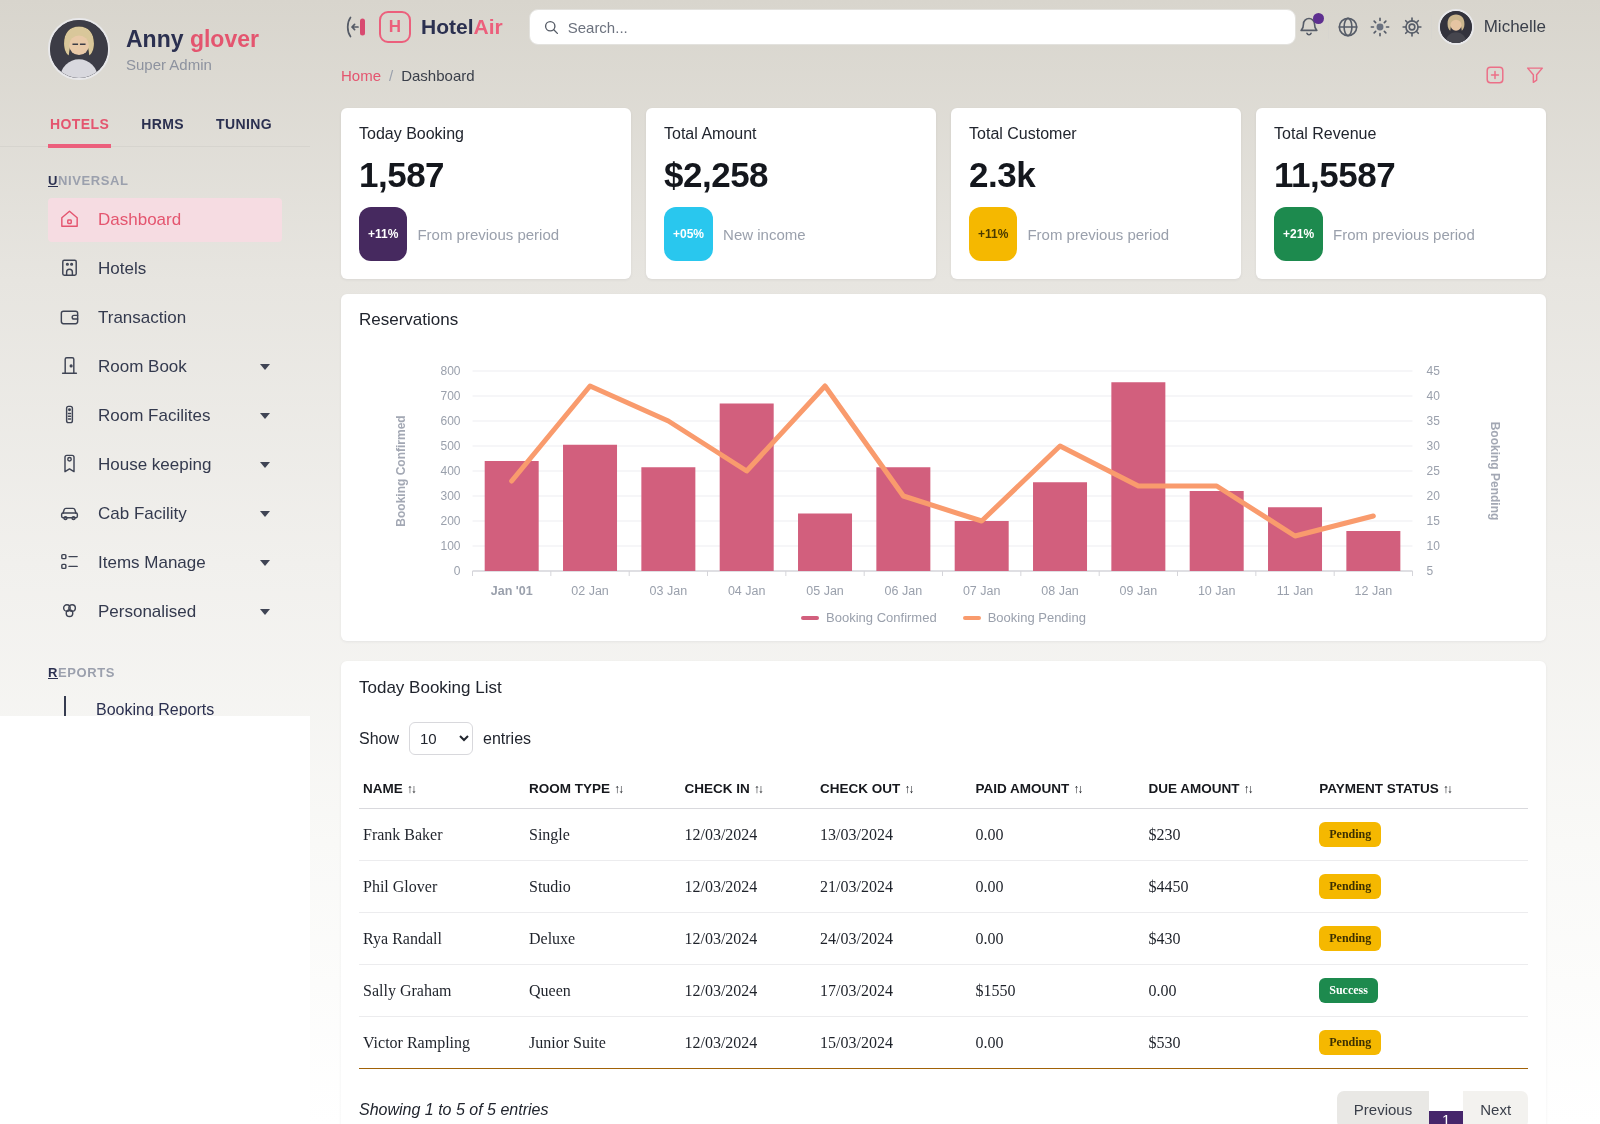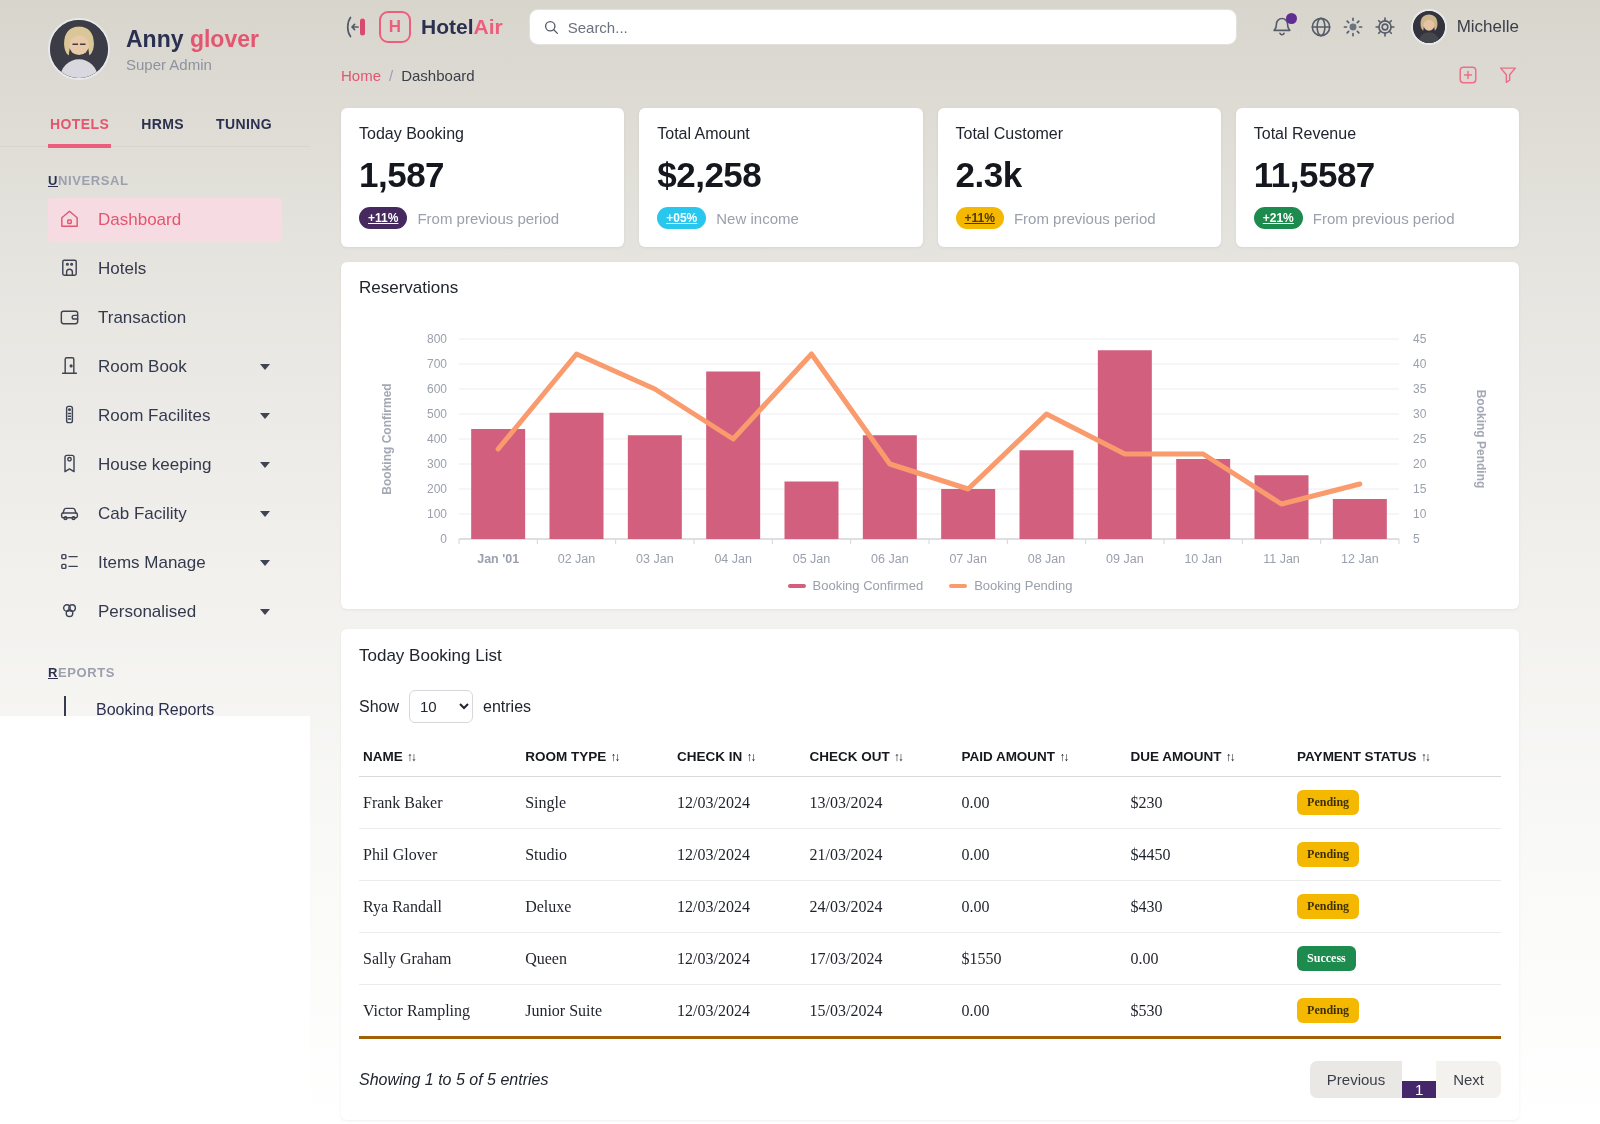--- a/index.html
+++ b/index.html
@@ -32,21 +32,21 @@
   .submenu { margin:6px 0 0 64px; border-left:2px solid #363c50; }
   .submenu-item { font-size:16px; color:#2b3050; padding:5px 0 5px 30px; cursor:pointer; }
 
   
   .main { flex:1; padding:0 81px 0 31px; }
   .topbar { height:54px; display:flex; align-items:center; }
   .collapse-btn { width:28px; height:28px; cursor:pointer; }
   .logo-box { width:32px; height:32px; border:2px solid #ec5f7c; border-radius:9px; display:grid; place-items:center; color:#ec5f7c; font-weight:700; font-size:17px; margin-left:10px; cursor:pointer; }
   .brand { font-size:21px; font-weight:700; margin-left:10px; }
   .brand .b1 { color:#2b3050; } .brand .b2 { color:#ec5f7c; }
-  .searchbox { margin-left:26px; width:708px; height:36px; background:#fff; border:1px solid #e3e2de; border-radius:9px; display:flex; align-items:center; padding:0 12px; gap:8px; }
+  .searchbox { margin-left:26px; width:767px; height:36px; background:#fff; border:1px solid #e3e2de; border-radius:9px; display:flex; align-items:center; padding:0 12px; gap:8px; }
   .searchbox svg { width:18px; height:18px; stroke:#555b66; stroke-width:1.8; fill:none; stroke-linecap:round; }
   .searchbox input { border:none; outline:none; flex:1; font-size:15px; color:#3a3f4a; background:transparent; font-family:inherit; }
   .searchbox input::placeholder { color:#6c727e; }
   .top-icons { margin-left:auto; display:flex; align-items:center; gap:6px; }
   .tico { position:relative; width:26px; height:26px; cursor:pointer; }
   .tico svg { width:26px; height:26px; stroke:#565c68; stroke-width:1.5; fill:none; stroke-linecap:round; stroke-linejoin:round; }
   .tico .dot { position:absolute; top:-1px; right:-2px; width:11px; height:11px; border-radius:50%; background:#5e2f90; }
   .vsep { width:1px; height:24px; background:#d7d5cf; }
   .user-chip { display:flex; align-items:center; gap:10px; cursor:pointer; }
   .avatar-sm { width:36px; height:36px; border-radius:50%; overflow:hidden; background:#3c3c46; border:2px solid #e8e8ea; }
@@ -60,21 +60,21 @@
   .bc-actions .aico { width:22px; height:22px; cursor:pointer; }
   .bc-actions svg { width:22px; height:22px; stroke:#ec6f87; stroke-width:1.6; fill:none; stroke-linejoin:round; stroke-linecap:round; }
 
   
   .stats { display:flex; gap:15px; margin-top:12px; }
   .card { background:#fff; border-radius:6px; box-shadow:0 1px 3px rgba(40,40,60,.07); }
   .stat-card { flex:1; padding:17px 18px 18px; }
   .stat-title { font-size:16px; color:#21252e; }
   .stat-value { font-size:35px; font-weight:700; color:#14171d; letter-spacing:-.5px; margin:12px 0 12px; }
   .stat-foot { display:flex; align-items:center; gap:10px; }
-  .badge { font-size:12px; font-weight:700; padding:4px 9px; border-radius:12px;text-decoration:underline; }
+  .badge { font-size:12px; font-weight:700; padding:20px 9px; border-radius:12px; }
   .stat-caption { font-size:15px; color:#9aa0ac; }
 
   
   .chart-card { margin-top:15px; padding:16px 18px 10px; }
   .panel-title { font-size:17px; color:#21252e; }
   .chart-wrap { margin-top:6px; }
   .chart-wrap svg { display:block; width:100%; }
   .legend { display:flex; justify-content:center; gap:26px; padding:2px 0 6px; }
   .legend-item { display:flex; align-items:center; gap:7px; font-size:13px; color:#9aa0ac; }
   .legend-swatch { width:18px; height:4px; border-radius:2px; }
@@ -82,21 +82,21 @@
   
   .table-card { margin-top:20px; padding:17px 18px 22px; }
   .tbl-controls { display:flex; align-items:center; margin-top:24px; font-size:16px; color:#21252e; }
   .show-select { margin:0 10px; height:33px; width:64px; border:1px solid #d8d8dc; border-radius:6px; font-size:15px; color:#21252e; padding:0 6px; background:#fff; font-family:inherit; }
   .tbl-search { margin-left:auto; display:flex; align-items:center; gap:9px; }
   .tbl-search input { width:170px; height:32px; border:1px solid #d8d8dc; border-radius:6px; padding:0 8px; font-size:15px; font-family:inherit; outline:none; background:#fff; }
   table { width:100%; border-collapse:collapse; margin-top:14px; table-layout:fixed; }
   th { text-align:left; font-size:13.5px; font-weight:700; color:#16181d; padding:12px 4px; border-bottom:1px solid #d9d9dd; }
   th .sort { font-size:12px; letter-spacing:-2px; margin-left:4px; }
   td { font-size:16px; color:#1e222a; padding:13px 4px; border-bottom:1px solid #ececee;font-family:Liberation Serif, serif; }
-  tr:last-child td { border-bottom:3px solid #a16207; }
+  tr:last-child td { border-bottom:1px solid #a16207; }
   .status-badge { display:inline-block; font-size:12px; font-weight:700; padding:5px 10px; border-radius:6px; }
   .status-pending { background:#f5b800; color:#3d3000; }
   .status-success { background:#1d8a4e; color:#fff; }
   .tbl-footer { display:flex; align-items:center; margin-top:22px; }
   .tbl-info { font-size:16px; color:#21252e;font-style:italic; }
   .pagination { margin-left:auto; display:flex; border-radius:7px; overflow:hidden; cursor:pointer;align-items:flex-end; }
   .pg-prev { background:#e9e8e5; color:#3a3f4a; font-size:15px; padding:10px 17px; }
   .pg-num { background:#46266b; color:#fff; font-size:15px; min-width:34px; display:grid; place-items:center; }
   .pg-next { background:#f3f2ef; color:#3a3f4a; font-size:15px; padding:10px 17px; }
 </style>

